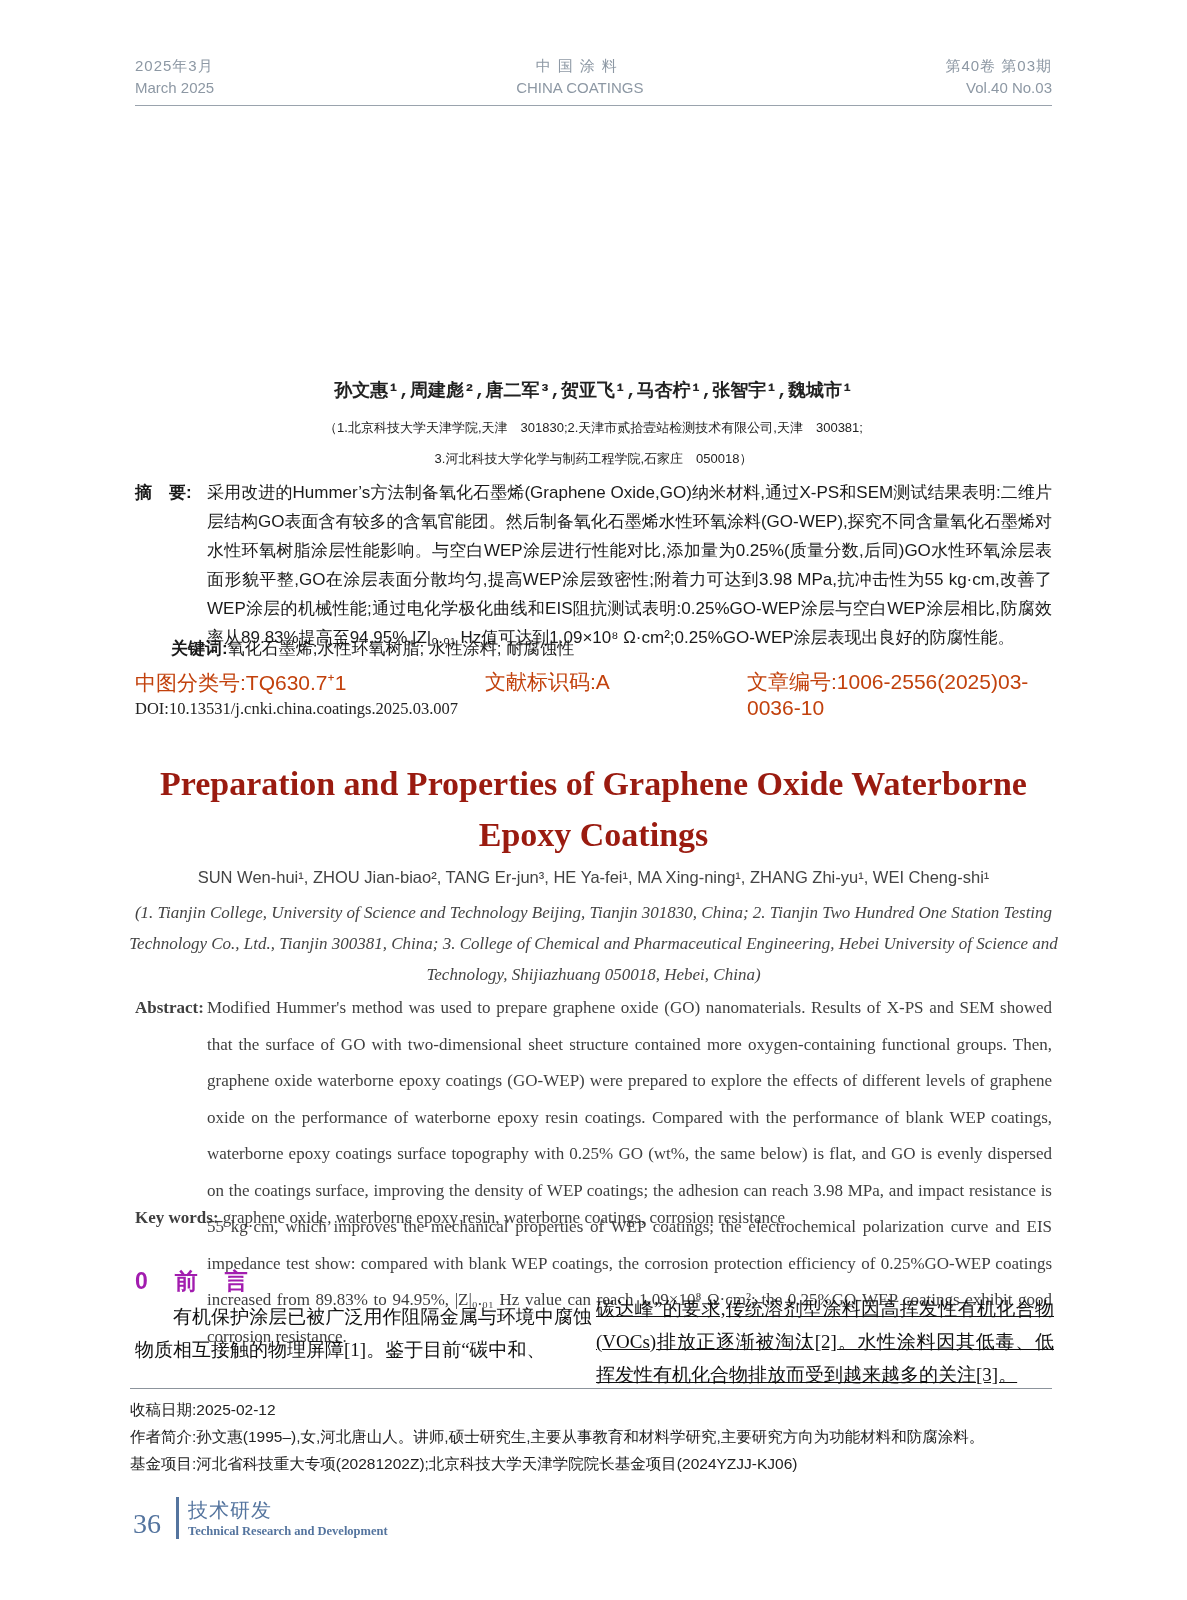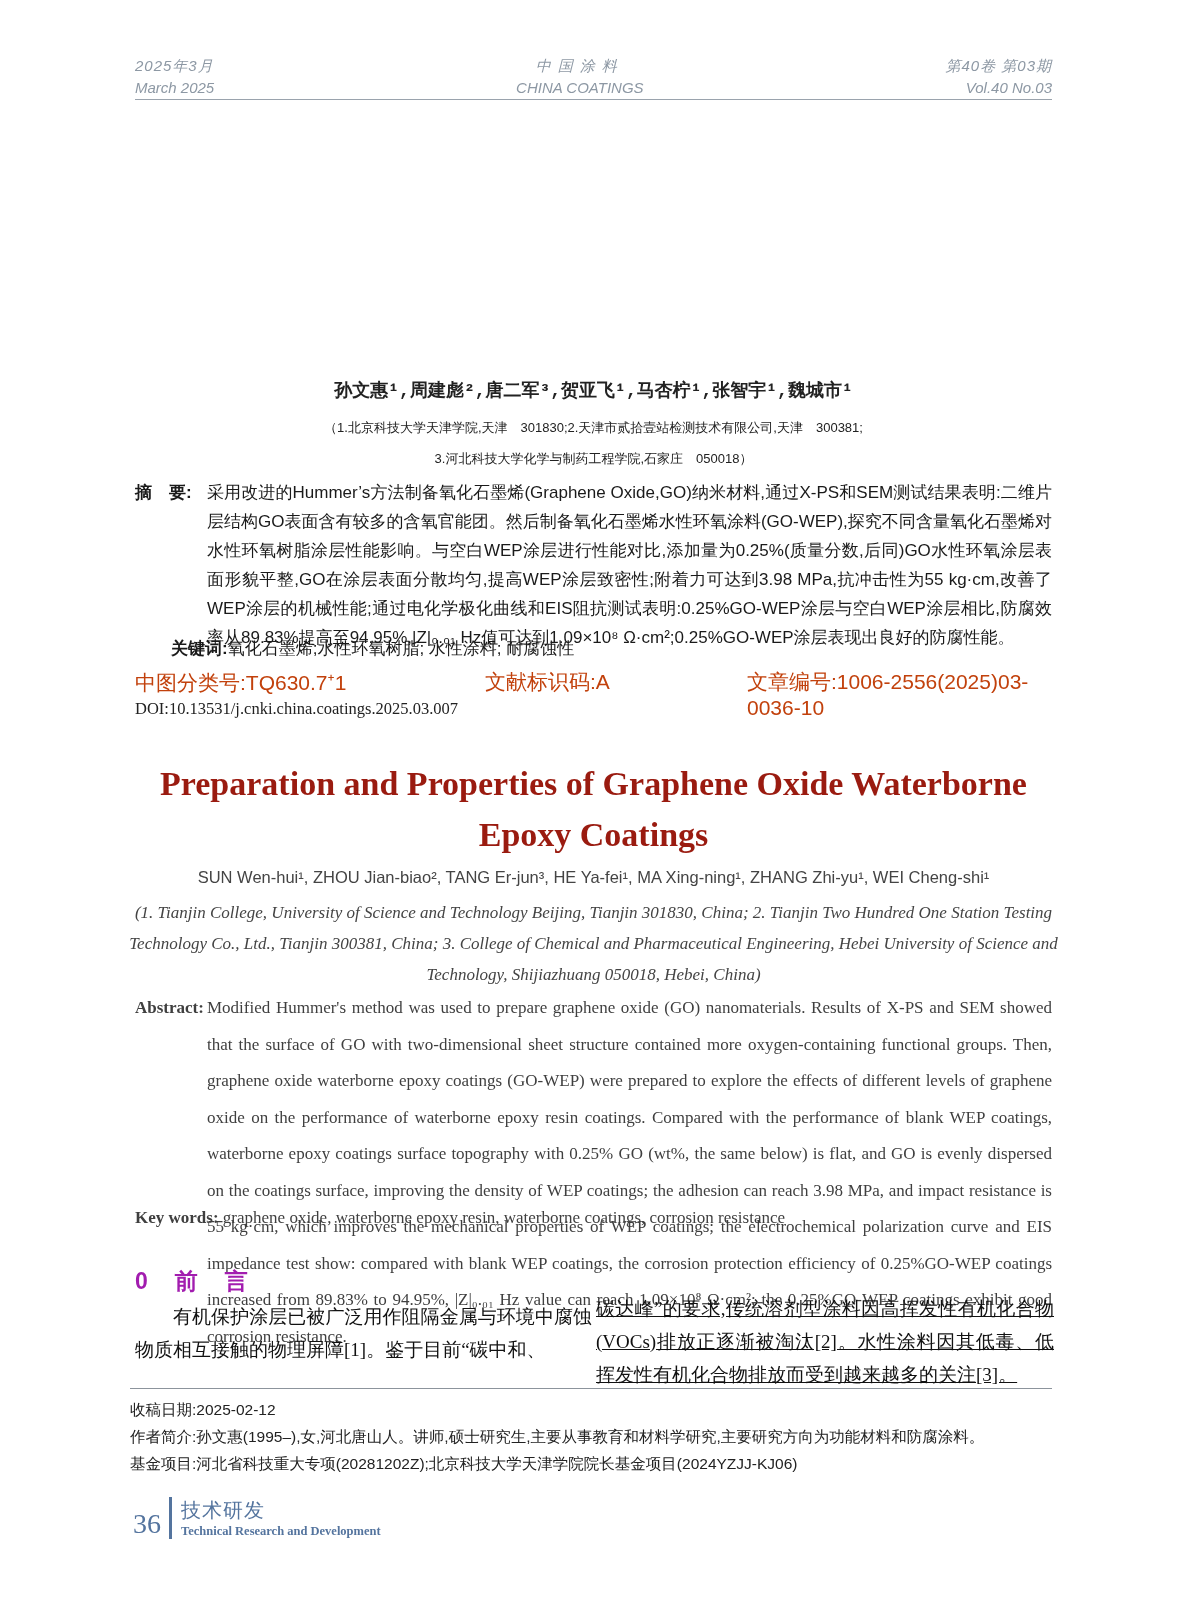--- a/index.html
+++ b/index.html
@@ -10,23 +10,23 @@
     background:#ffffff;
     font-family:"Liberation Sans", sans-serif;
     color:#1c1c1c;
     overflow:hidden;
     margin:0 auto;
   }
   
   .jheader {
     position:absolute; left:135px; top:55px; width:917px;
     display:flex; justify-content:space-between; 
-    padding-bottom:0;
+    padding-bottom:6px;
     border-bottom:1.5px solid #9aa3ad;
-    color:#8d98a4; font-size:15px; line-height:22px;font-style:italic;
+    color:#8d98a4; font-size:15px; line-height:22px;
   }
   .jheader .col-left  { text-align:left;  }
   .jheader .col-center{ text-align:center; }
   .jheader .col-right { text-align:right; }
   .jheader .cn { letter-spacing:1px; }
   .jheader .col-center .cn { letter-spacing:7px; }
 
   
   .title-cn {
     position:absolute; left:0; top:238px; width:100%;
@@ -118,21 +118,21 @@
     border-top:1.5px solid #8c949c; padding-top:7px;
     font-size:15.5px; line-height:27px; color:#222;
   }
   
   .pfooter {
     position:absolute; left:133px; top:1497px;
     display:flex; align-items:stretch; color:#54749e;
   }
   .pfooter .pnum {
     font-family:"Liberation Serif", serif; font-size:28px;
-    align-self:flex-end; padding-right:8px; line-height:30px;
+    align-self:flex-end; padding-right:15px; line-height:30px;
   }
   .pfooter .vbar { width:3px; background:#54749e; }
   .pfooter .coltext { padding-left:9px; }
   .pfooter .col-cn { font-size:20px; font-weight:normal; letter-spacing:1px; line-height:26px; }
   .pfooter .col-en { font-family:"Liberation Serif", serif; font-size:12.5px; font-weight:bold; line-height:16px; }
 </style>
 </head>
 <body>
 
 <div class="page">

